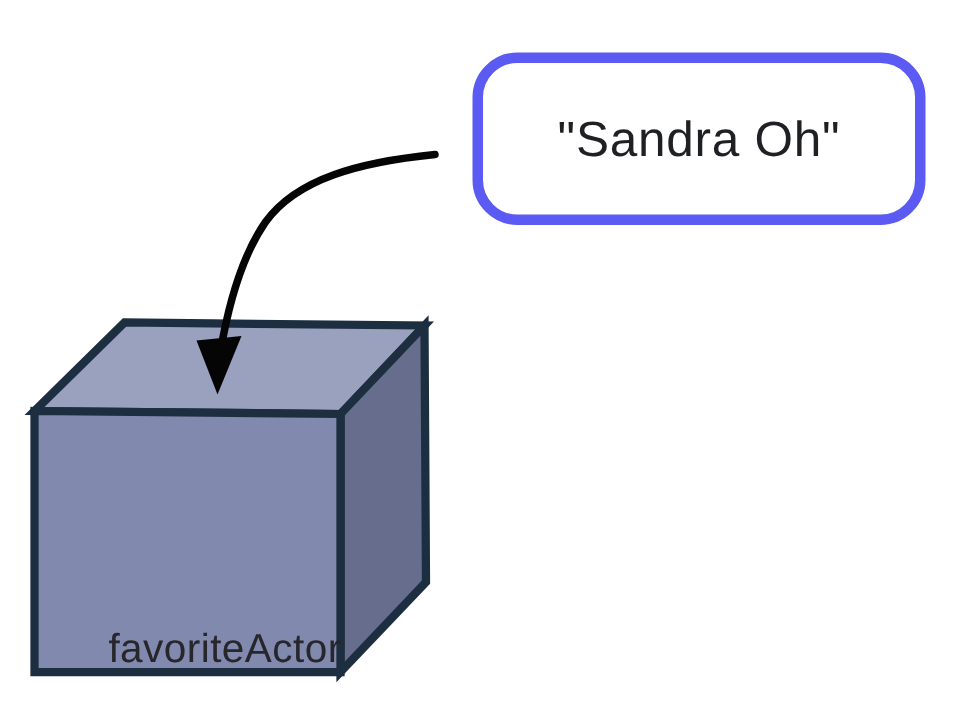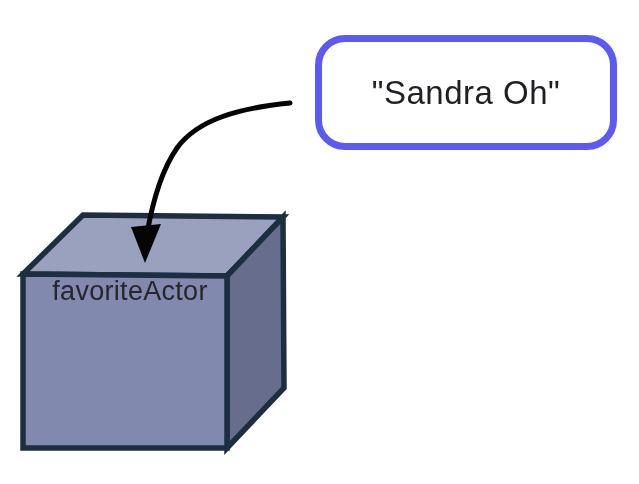--- a/index.html
+++ b/index.html
@@ -55,23 +55,24 @@
     letter-spacing: 0.5px;
     color: var(--text_primary, #1f2023);
   }
   .cube-label {
     position: absolute;
     left: 25px;
     top: 276px;
     width: 210px;
     height: 172px;
     display: flex;
-    align-items: flex-start;
+    align-items: flex-end;
     justify-content: center;
     pointer-events: none;
+    padding-left: 20px;
   }
   .cube-label-text {
     font-size: 27px;
     letter-spacing: 0.3px;
     color: var(--text_dark, #26262b);
   }
 </style>
 </head>
 <body>
 

